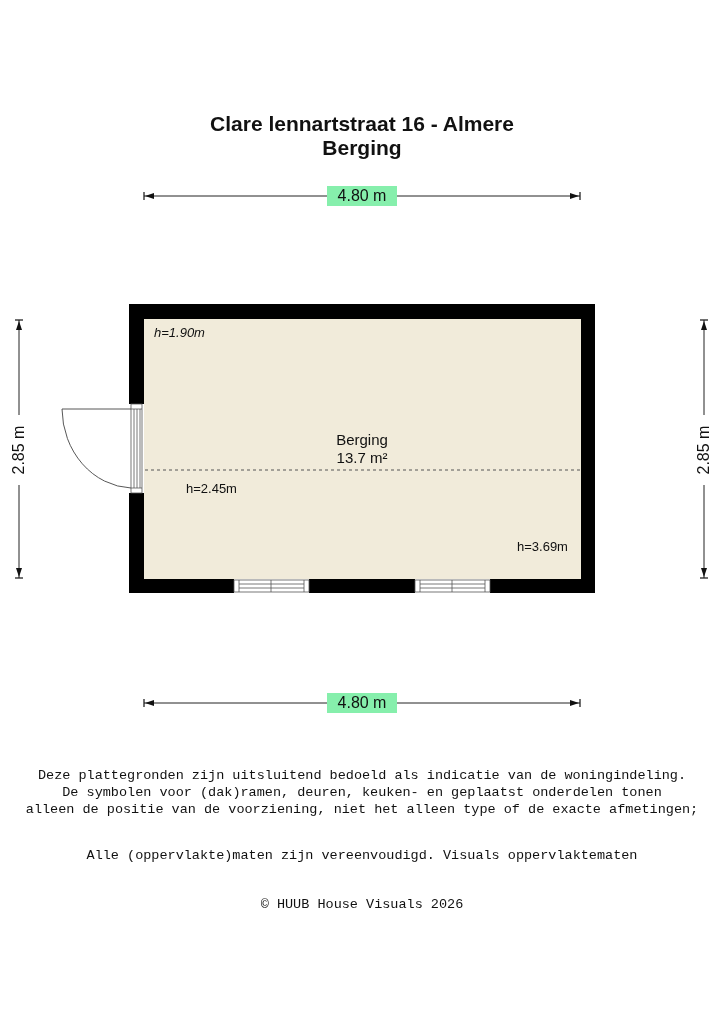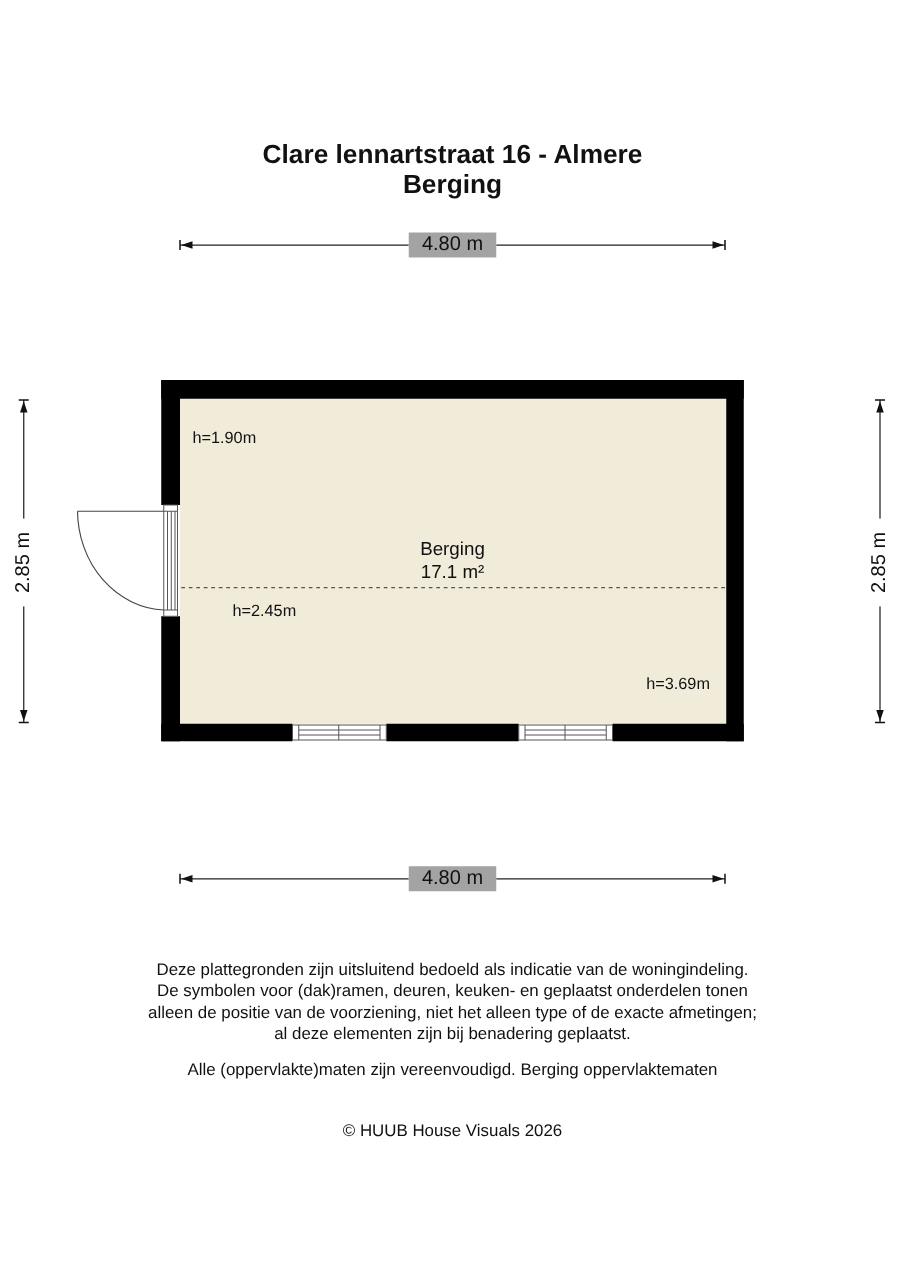--- a/index.html
+++ b/index.html
@@ -3,27 +3,27 @@
 <meta charset="utf-8">
 <style>
   html, body { margin: 0; padding: 0; background: #ffffff; }
   body { width: 724px; height: 1024px; position: relative; overflow: hidden;
          font-family: "Liberation Sans", "DejaVu Sans", sans-serif; color: #111; }
   .title { position: absolute; left: 0; width: 724px; text-align: center;
            font-weight: bold; font-size: 21px; line-height: 26px; }
   .title.l1 { top: 111px; }
   .title.l2 { top: 135px; }
   .dim-h { position: absolute; height: 20px; }
-  .dim-h .label { position: absolute; top: 0; font-size: 16px; line-height: 20px; background: #a3a3a3; padding: 0 6px; }
+  .dim-h .label { position: absolute; top: 0; font-size: 16px; line-height: 20px; background: #86efac; padding: 0 6px; }
   .dim-v-label { position: absolute; font-size: 16px; line-height: 20px; white-space: nowrap;
                  transform: rotate(-90deg); transform-origin: center center; background: #fff; padding: 0 6px; }
   svg#plan { position: absolute; left: 0; top: 0; }
   .plan-text { position: absolute; font-size: 13px; line-height: 16px; }
   .room-label { position: absolute; text-align: center; font-size: 15px; line-height: 18px; }
-  .footer { position: absolute; left: 0; width: 724px; text-align: center; font-size: 13.5px; line-height: 17px; }
+  .footer { position: absolute; left: 0; width: 724px; text-align: center; font-size: 13.5px; line-height: 17px; font-family: Liberation Mono, monospace; }
 </style>
 </head>
 <body>
 
 <div class="title l1">Clare lennartstraat 16 - Almere</div>
 <div class="title l2">Berging</div>
 
 <svg id="plan" width="724" height="1024" viewBox="0 0 724 1024">
   <defs>
     <marker id="arrL" viewBox="0 0 10 10" refX="1" refY="5" markerWidth="8" markerHeight="8" orient="auto-start-reverse">
@@ -119,31 +119,30 @@
 
 <div class="dim-h" style="left:327px; top:186px; width:70px;">
   <span class="label" style="left:0; width:58px; text-align:center;">4.80 m</span>
 </div>
 <div class="dim-h" style="left:327px; top:693px; width:70px;">
   <span class="label" style="left:0; width:58px; text-align:center;">4.80 m</span>
 </div>
 <div class="dim-v-label" style="left:-16px; top:440px; width:58px; text-align:center;">2.85 m</div>
 <div class="dim-v-label" style="left:669px; top:440px; width:58px; text-align:center;">2.85 m</div>
 
-<div class="plan-text" style="left:154px; top:342px;">h=1.90m</div>
+<div class="plan-text" style="left:154px; top:325px;font-style:italic;">h=1.90m</div>
 <div class="plan-text" style="left:150px; top:481px;margin-left:36px;">h=2.45m</div>
 <div class="plan-text" style="left:517px; top:539px;">h=3.69m</div>
 
 <div class="room-label" style="left:312px; top:431px; width:100px;">
   <div>Berging</div>
-  <div>17.1 m²</div>
+  <div>13.7 m²</div>
 </div>
 
 <div class="footer" style="top:767px;">
   <div>Deze plattegronden zijn uitsluitend bedoeld als indicatie van de woningindeling.</div>
   <div>De symbolen voor (dak)ramen, deuren, keuken- en geplaatst onderdelen tonen</div>
   <div>alleen de positie van de voorziening, niet het alleen type of de exacte afmetingen;</div>
-  <div>al deze elementen zijn bij benadering geplaatst.</div>
 </div>
 <div class="footer" style="top:847px;">
-  <div>Alle (oppervlakte)maten zijn vereenvoudigd. Berging oppervlaktematen</div>
+  <div>Alle (oppervlakte)maten zijn vereenvoudigd. Visuals oppervlaktematen</div>
 </div>
 <div class="footer" style="top:896px;">© HUUB House Visuals 2026</div>
 
 </body></html>

